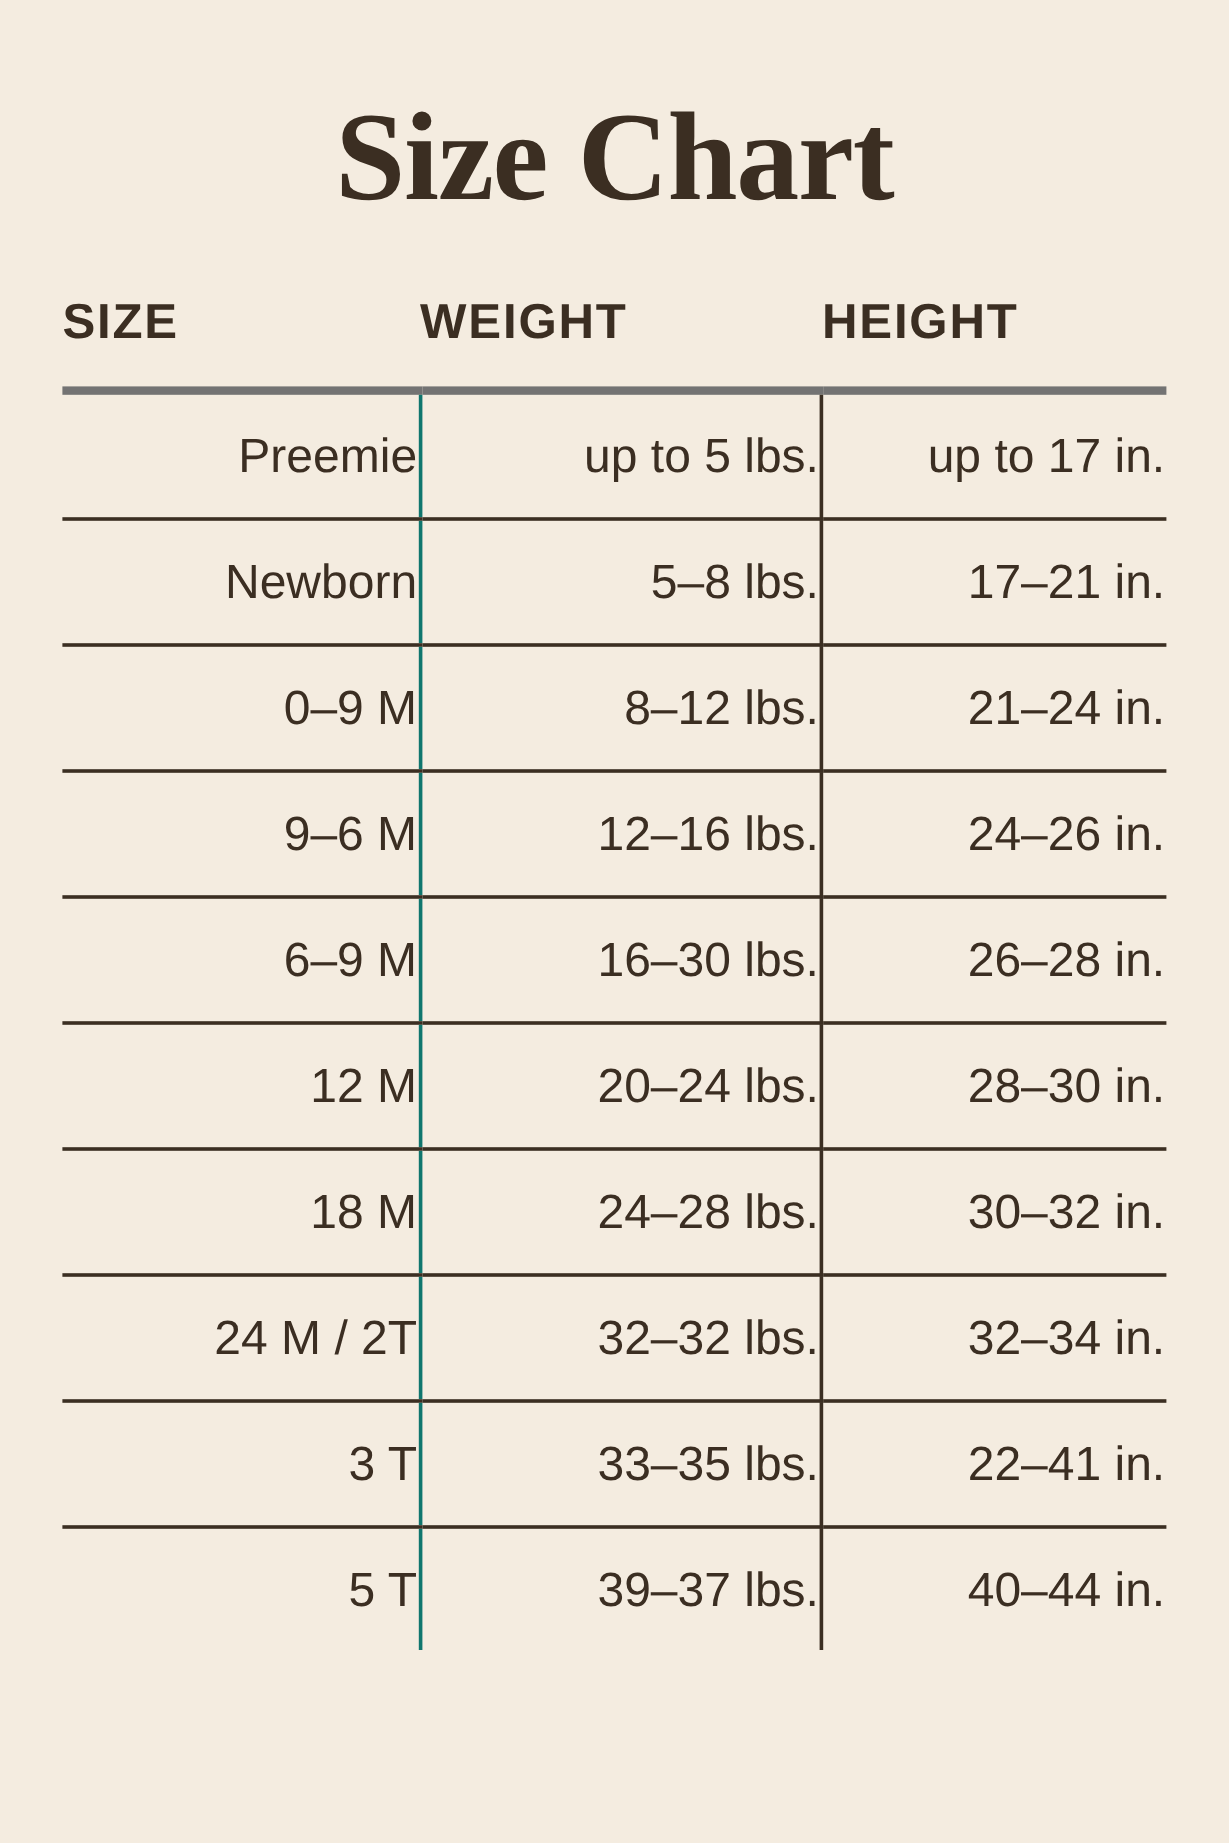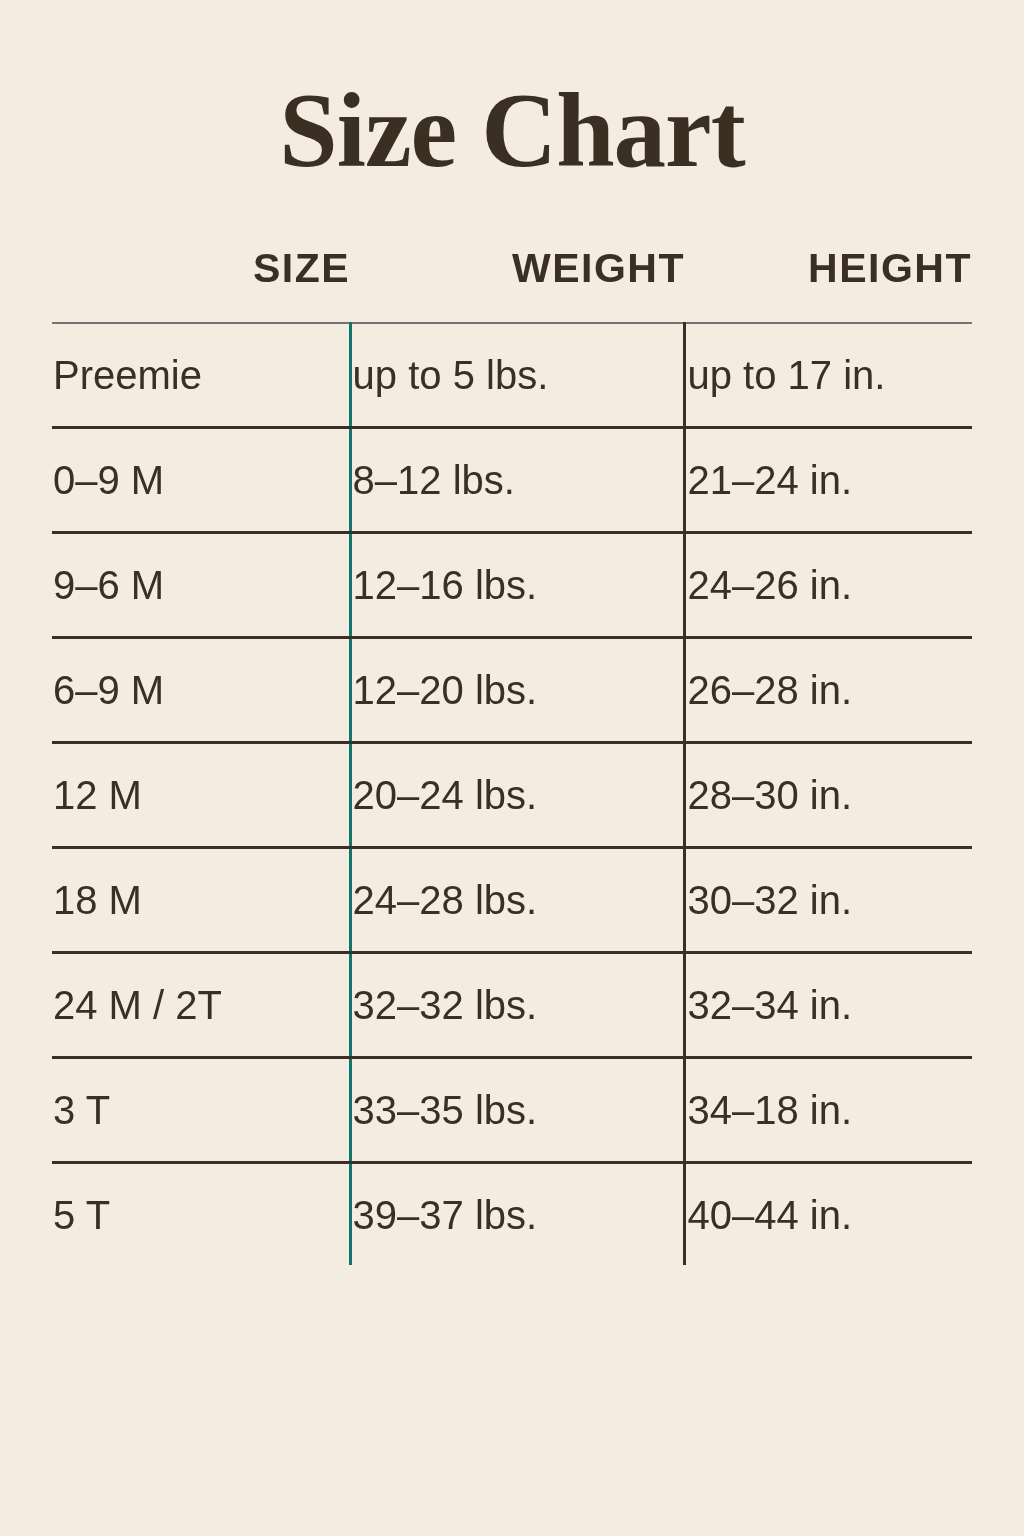--- a/index.html
+++ b/index.html
@@ -42,28 +42,28 @@
     table-layout: fixed;
   }
   col.c1 { width: 32.4%; }
   col.c2 { width: 36.4%; }
   col.c3 { width: 31.2%; }
   th {
     font-weight: 700;
     font-size: 41px;
     letter-spacing: 1.5px;
     color: #3b2e22;
-    text-align: right;
+    text-align: left;
     padding: 0 0 30px 0;
-    border-bottom: 2px solid #737373;
+    border-bottom: 7px solid #737373;
   }
   td {
     font-weight: 400;
     font-size: 40px;
-    text-align: left;
+    text-align: right;
     color: #3b2e22;
     height: 100px;
     border-bottom: 3px solid #3b2e22;
     vertical-align: middle;
   }
   tbody tr:last-child td {
     border-bottom: none;
   }
   td.col-b, th.col-b {
     border-left: 3px solid #0f766e;
@@ -100,53 +100,58 @@
           <th class="col-c">HEIGHT</th>
         </tr>
       </thead>
       <tbody>
         <tr>
           <td class="col-a">Preemie</td>
           <td class="col-b">up to 5 lbs.</td>
           <td class="col-c">up to 17 in.</td>
         </tr>
         <tr>
+          <td class="col-a">Newborn</td>
+          <td class="col-b">5–8 lbs.</td>
+          <td class="col-c">17–21 in.</td>
+        </tr>
+        <tr>
           <td class="col-a">0–9 M</td>
           <td class="col-b">8–12 lbs.</td>
           <td class="col-c">21–24 in.</td>
         </tr>
         <tr>
           <td class="col-a">9–6 M</td>
           <td class="col-b">12–16 lbs.</td>
           <td class="col-c">24–26 in.</td>
         </tr>
         <tr>
           <td class="col-a">6–9 M</td>
-          <td class="col-b">12–20 lbs.</td>
+          <td class="col-b">16–30 lbs.</td>
           <td class="col-c">26–28 in.</td>
         </tr>
         <tr>
           <td class="col-a">12 M</td>
           <td class="col-b">20–24 lbs.</td>
           <td class="col-c">28–30 in.</td>
         </tr>
         <tr>
           <td class="col-a">18 M</td>
           <td class="col-b">24–28 lbs.</td>
           <td class="col-c">30–32 in.</td>
         </tr>
         <tr>
           <td class="col-a">24 M / 2T</td>
           <td class="col-b">32–32 lbs.</td>
           <td class="col-c">32–34 in.</td>
         </tr>
         <tr>
           <td class="col-a">3 T</td>
           <td class="col-b">33–35 lbs.</td>
-          <td class="col-c">34–18 in.</td>
+          <td class="col-c">22–41 in.</td>
         </tr>
         <tr>
           <td class="col-a">5 T</td>
           <td class="col-b">39–37 lbs.</td>
           <td class="col-c">40–44 in.</td>
         </tr>
       </tbody>
     </table>
   </div>
 

